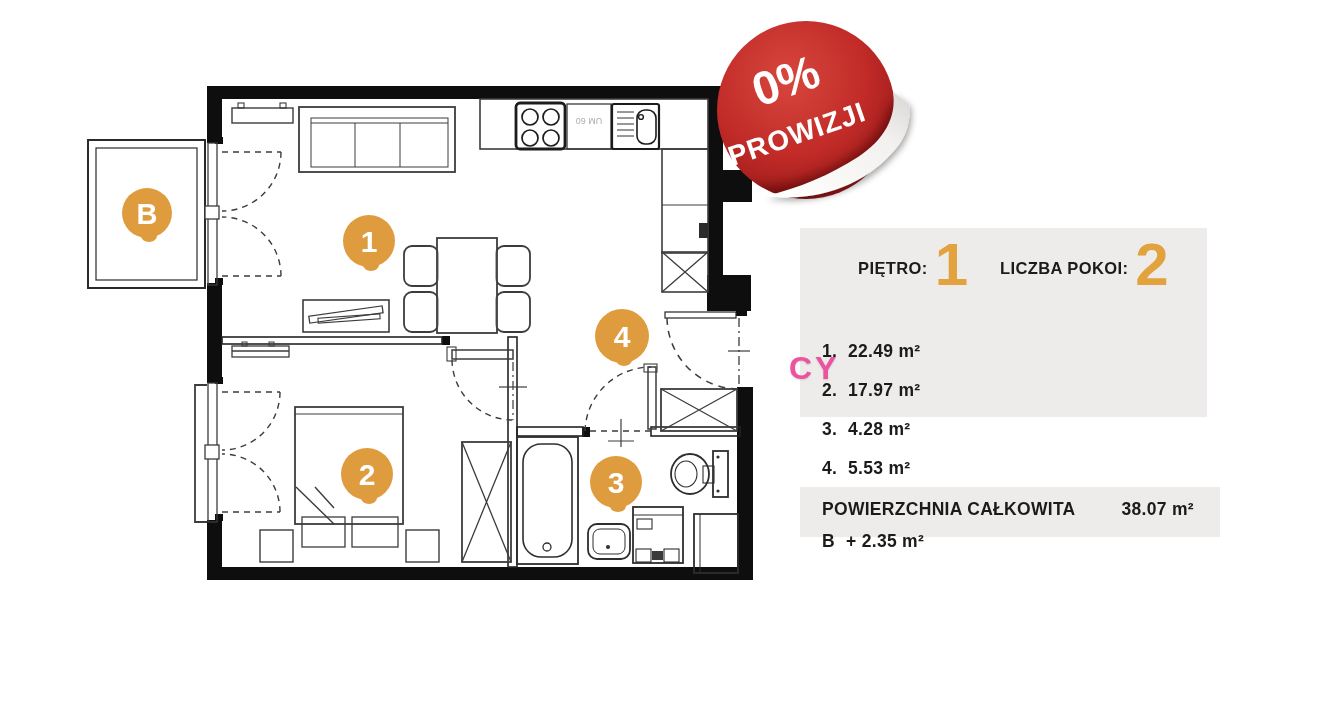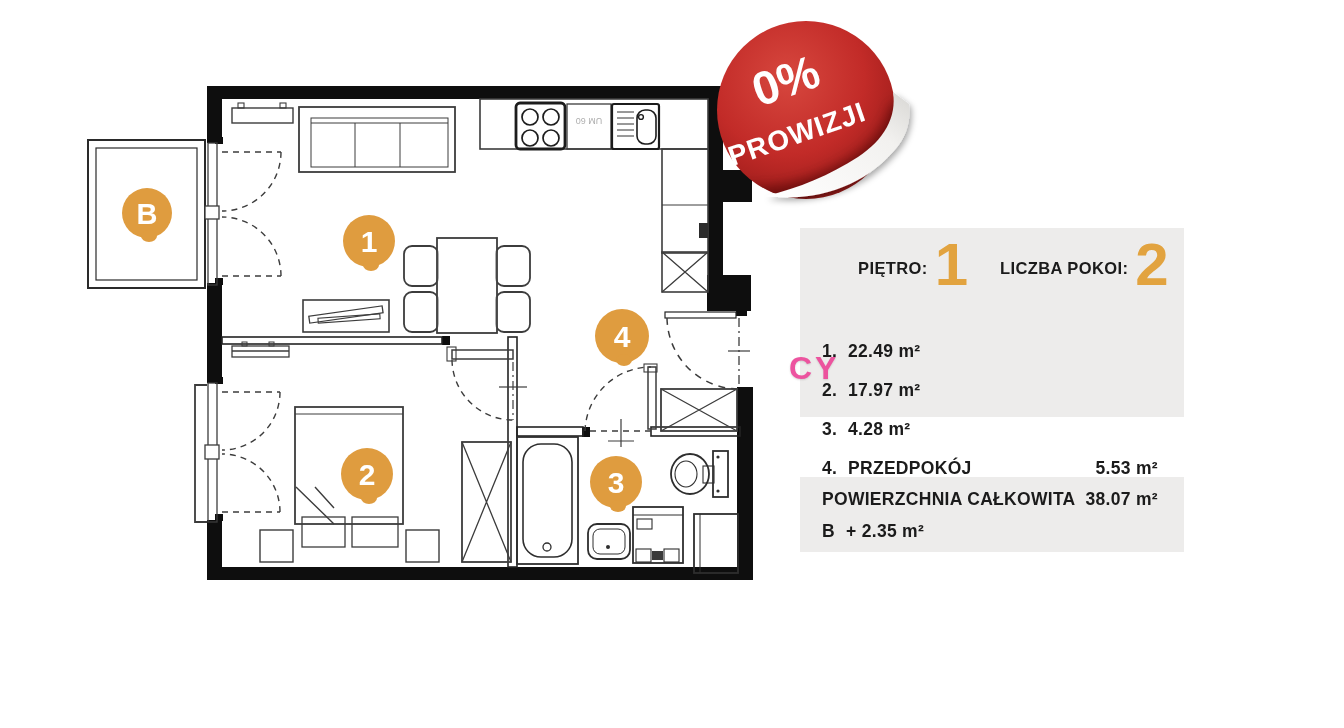--- a/index.html
+++ b/index.html
@@ -8,22 +8,22 @@
     --panel:#EDECEB;
     --ink:#1B1B1B;
     --badge:#C1272D;
   }
   html,body{margin:0;padding:0;background:#fff;}
   .stage{position:relative;width:1344px;height:728px;background:#fff;overflow:hidden;
          font-family:"Liberation Sans",sans-serif;}
   svg text{font-family:"Liberation Sans",sans-serif;}
   
   .panel{position:absolute;background:var(--panel);color:var(--ink);}
-  .panel-main{left:800px;top:228px;width:384px;height:189px;}
-  .panel-totals{left:800px;top:477px;width:384px;height:75px;}
+  .panel-main{left:800px;top:228px;width:384px;height:189px;padding-left:23px;}
+  .panel-totals{left:800px;top:487px;width:384px;height:50px;padding-left:36px;}
   .hdr{position:absolute;top:14px;left:0;width:100%;height:80px;}
   .hdr-group{position:absolute;display:flex;align-items:flex-end;}
   .hdr-group.g1{left:58px;}
   .hdr-group.g2{left:200px;}
   .hdr-label{font-size:16.5px;font-weight:bold;letter-spacing:.4px;margin:0 7px 10px 0;}
   .hdr-digit{font-size:60px;line-height:46px;font-weight:bold;color:var(--digit);}
   .rows{position:absolute;left:22px;right:26px;top:104px;}
   .row{display:flex;align-items:center;height:39px;font-size:17.5px;font-weight:bold;letter-spacing:.3px;}
   .row .num{width:26px;flex:none;}
   .row .name{flex:1;}
@@ -306,21 +306,20 @@
       <div class="row">
         <span class="num">2.</span>
         <span class="area">17.97 m²</span>
       </div>
       <div class="row">
         <span class="num">3.</span>
         <span class="area">4.28 m²</span>
       </div>
       <div class="row">
         <span class="num">4.</span>
-        <span class="name">PRZEDPOKÓJ</span>
         <span class="area">5.53 m²</span>
       </div>
     </div>
   </div>
 
   <div class="panel panel-totals">
     <div class="trows">
       <div class="trow">
 
         <span class="name">POWIERZCHNIA CAŁKOWITA</span>

